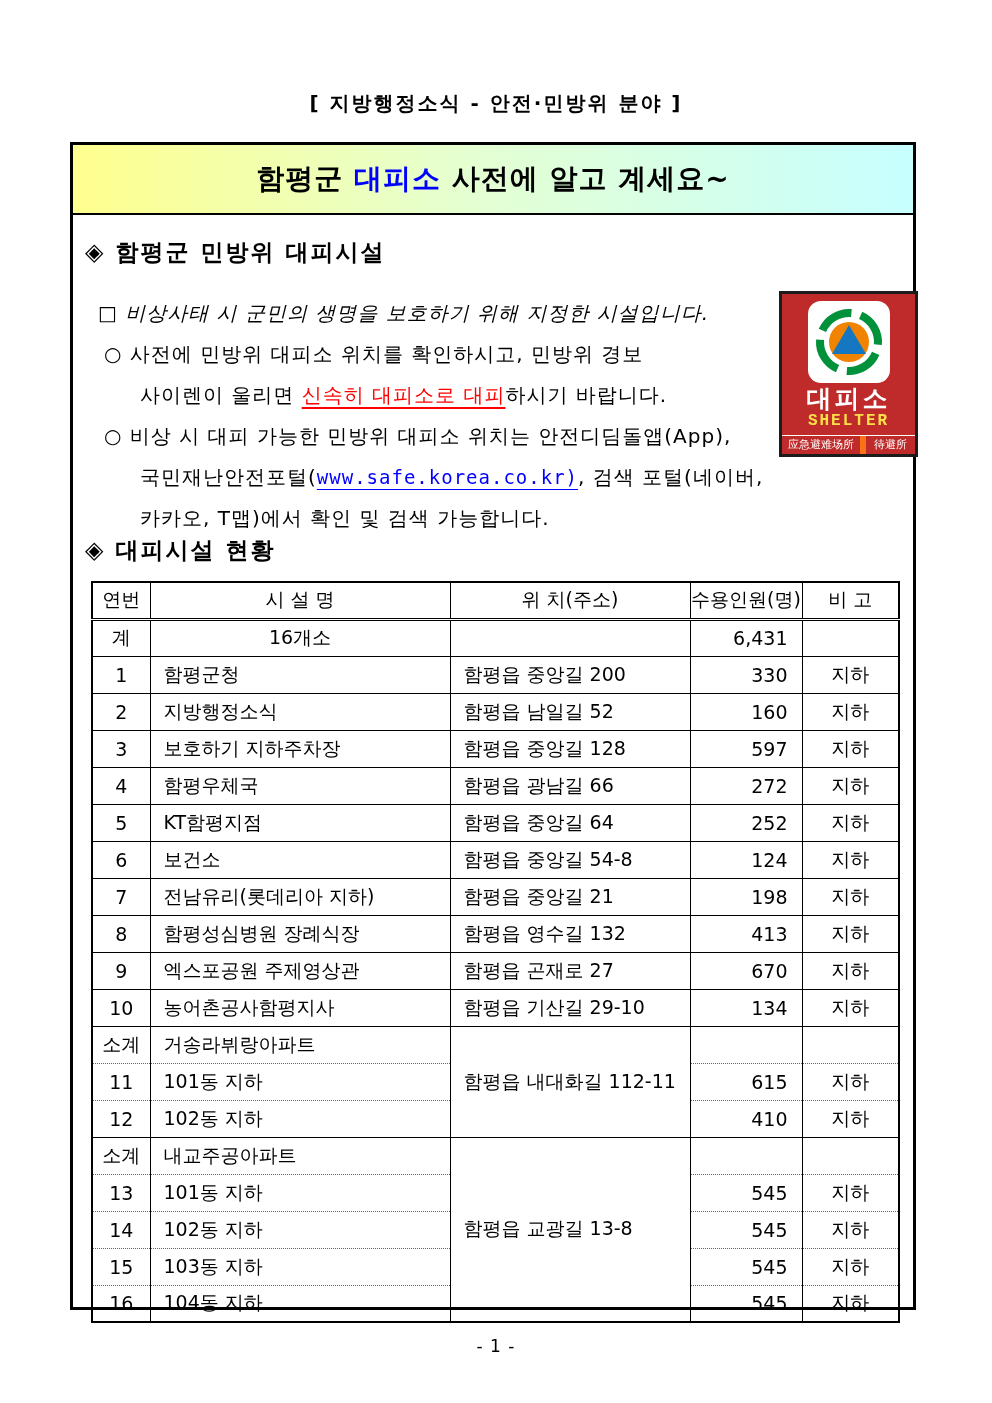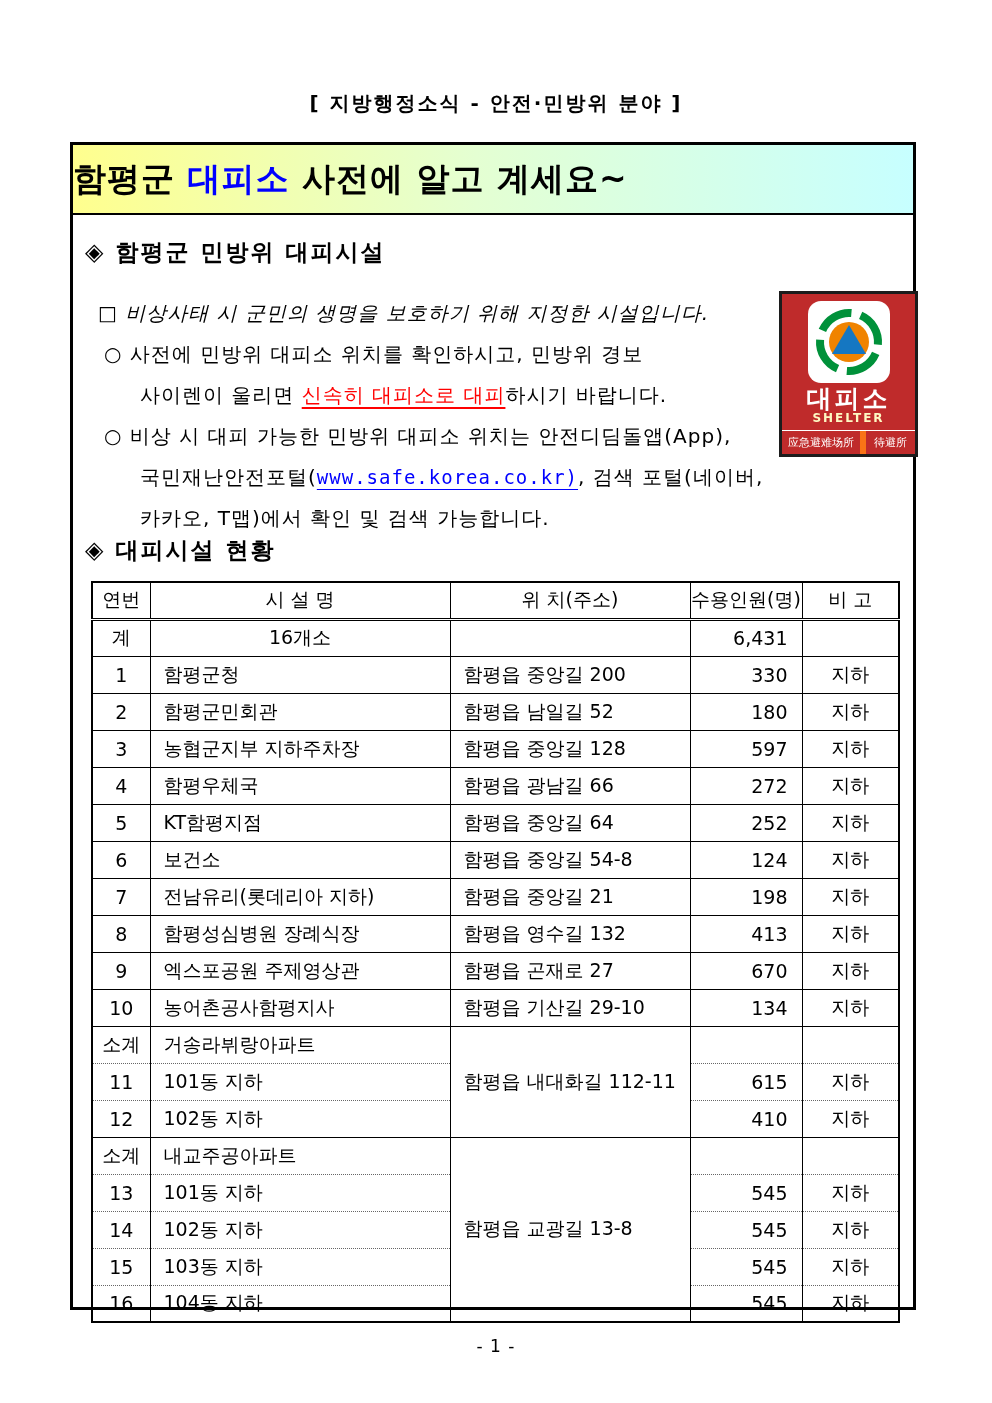--- a/index.html
+++ b/index.html
@@ -13,22 +13,22 @@
     font-size:20px; font-weight:bold; letter-spacing:2px;
   }
   .outer-box {
     position:absolute; left:70px; top:142px; width:846px; height:1168px;
     border:3px solid #000;
   }
   .banner {
     position:absolute; left:0; top:0; width:100%; height:70px;
     border-bottom:2px solid #000;
     background:linear-gradient(90deg,#ffff8e 0%, #e4ffd2 48%, #c7ffff 100%);
-    display:flex; align-items:center; 
-    font-size:33px; font-weight:bold; letter-spacing:1px; white-space:pre;
+    display:flex; align-items:center; justify-content:center;
+    font-size:28px; font-weight:bold; letter-spacing:1px; white-space:pre;
   }
   .sec-title {
     position:absolute; left:12px; font-size:23px; font-weight:bold; letter-spacing:2px;
   }
   .sec-title .dia { font-size:24px; margin-right:10px; }
   #section1-title { top:92px; }
   #section2-title { top:390px; }
   .intro-lines { position:absolute; left:25px; top:148px; width:680px; font-size:20px; }
   .intro-line { height:41px; line-height:41px; letter-spacing:1px; white-space:pre; }
   .intro-line.indent-0 { padding-left:0;font-style:italic; }
@@ -37,21 +37,21 @@
   .red-underline { color:#ff0000; text-decoration:underline; text-underline-offset:5px; }
   .blue-underline { color:#0000ff; text-decoration:underline; text-underline-offset:5px;
     font-family:"DejaVu Sans Mono","Liberation Mono",monospace; font-size:19px; }
   .shelter-sign {
     position:absolute; left:706px; top:146px; width:139px; height:166px;
     background:#bf2b2b; border:3px solid #1c1c1c;
     display:flex; flex-direction:column; align-items:center;
   }
   .shelter-emblem { margin-top:6px; }
   .shelter-kor { color:#fff; font-size:25px; font-weight:bold; letter-spacing:3px; line-height:1; }
-  .shelter-eng { color:#fef9c3; font-size:12px; font-weight:bold; letter-spacing:2px; line-height:1.3; }
+  .shelter-eng { color:#fde047; font-size:16px; font-weight:bold; letter-spacing:2px; line-height:1.3;font-family:Liberation Mono, monospace; }
   .shelter-cn {
     margin-top:3px; width:100%; border-top:1px solid #fff; display:flex;
     color:#fff; font-size:11px; flex:1; align-items:center;
   }
   .shelter-cn .cn-left { flex:1.6; text-align:center; border-right:6px solid #f97316; height:100%;
     display:flex; align-items:center; justify-content:center; }
   .shelter-cn .cn-right { flex:1; text-align:center; display:flex; align-items:center; justify-content:center; height:100%; }
   table.shelter-table {
     position:absolute; left:18px; top:436px; width:807px;
     border-collapse:collapse; table-layout:fixed; font-size:19px;
@@ -145,28 +145,28 @@
         </tr>
         <tr class="row-normal">
           <td class="c-no">1</td>
           <td class="c-name">함평군청</td>
           <td class="c-loc">함평읍 중앙길 200</td>
           <td class="c-cap">330</td>
           <td class="c-note">지하</td>
         </tr>
         <tr class="row-normal">
           <td class="c-no">2</td>
-          <td class="c-name">함평군민회관</td>
+          <td class="c-name">지방행정소식</td>
           <td class="c-loc">함평읍 남일길 52</td>
-          <td class="c-cap">180</td>
+          <td class="c-cap">160</td>
           <td class="c-note">지하</td>
         </tr>
         <tr class="row-normal">
           <td class="c-no">3</td>
-          <td class="c-name">농협군지부 지하주차장</td>
+          <td class="c-name">보호하기 지하주차장</td>
           <td class="c-loc">함평읍 중앙길 128</td>
           <td class="c-cap">597</td>
           <td class="c-note">지하</td>
         </tr>
         <tr class="row-normal">
           <td class="c-no">4</td>
           <td class="c-name">함평우체국</td>
           <td class="c-loc">함평읍 광남길 66</td>
           <td class="c-cap">272</td>
           <td class="c-note">지하</td>

